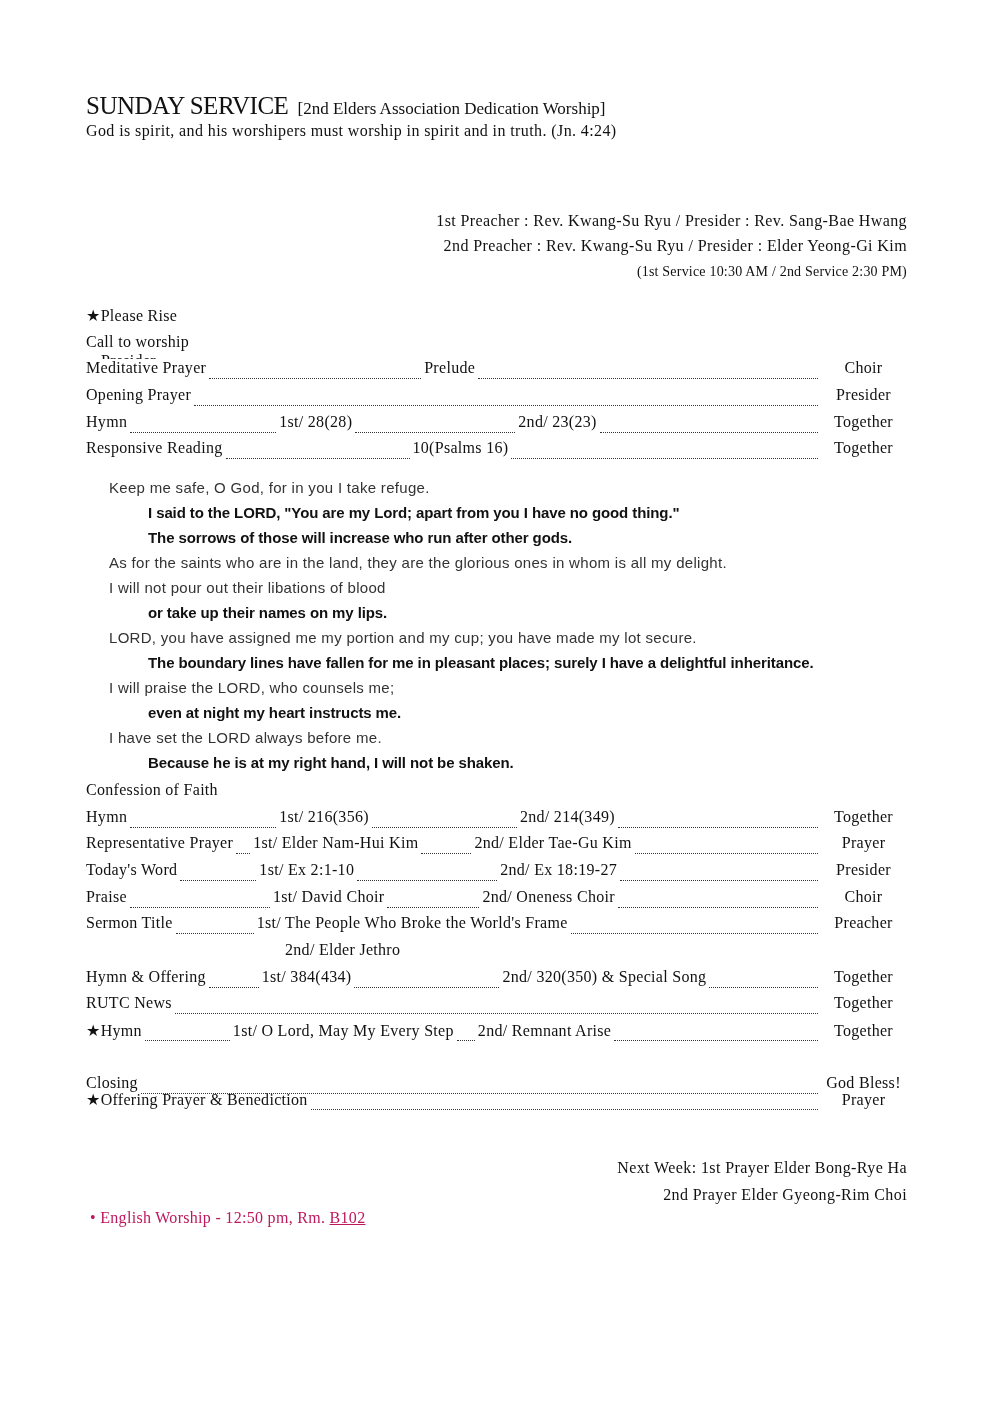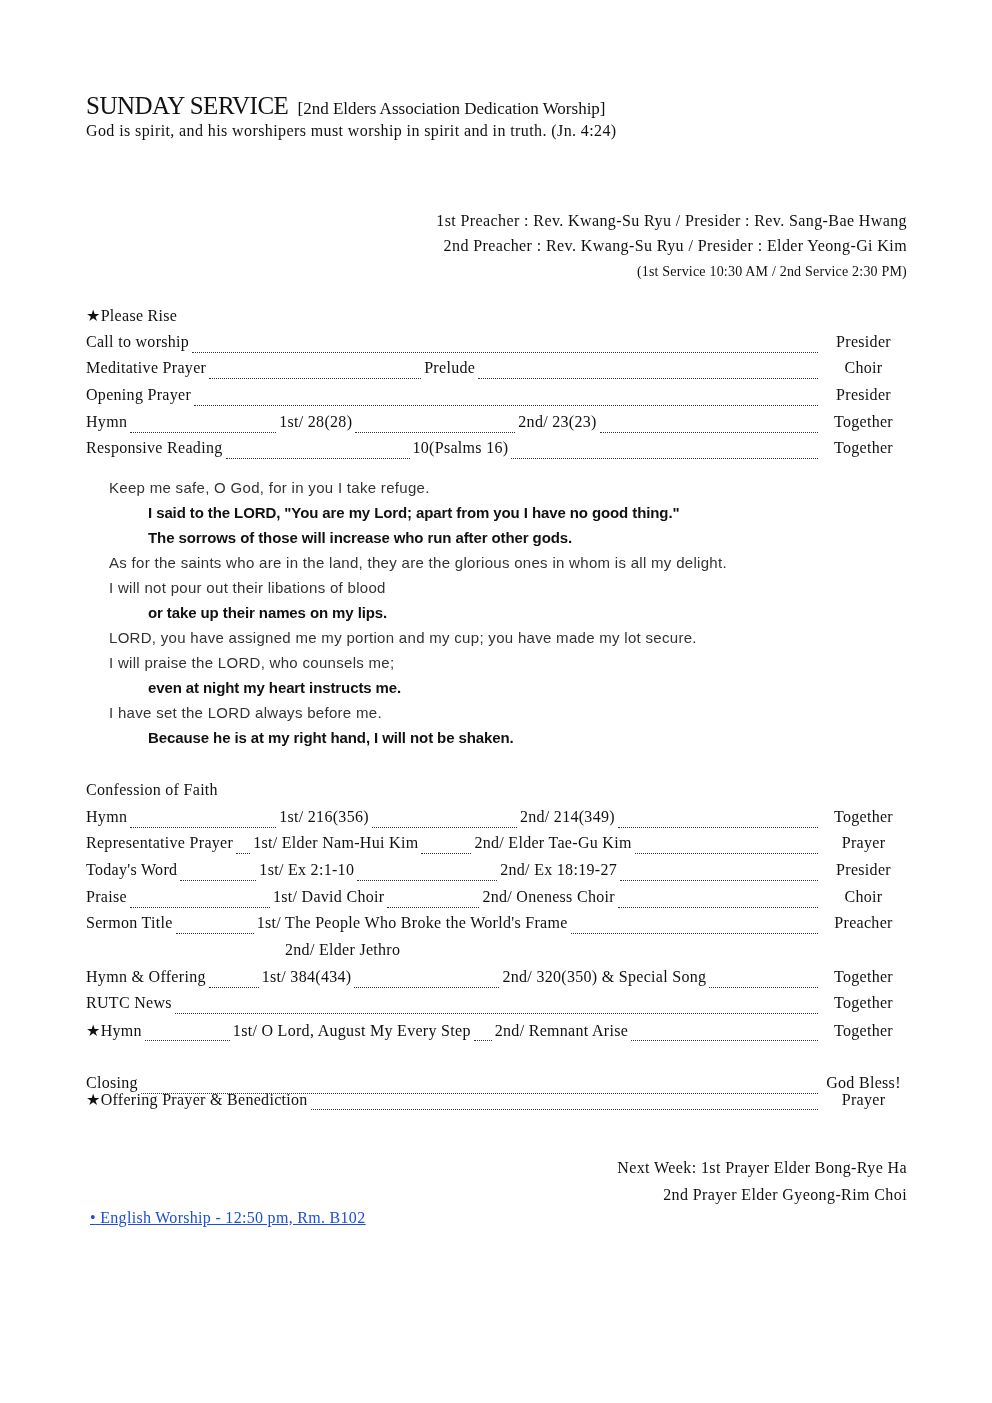--- a/index.html
+++ b/index.html
@@ -32,21 +32,21 @@
   .order-line .role { flex: 0 0 auto; min-width: 85px; text-align: center; }
 
   .reading { position: absolute; left: 109px; top: 475px; font-family: "Liberation Sans", sans-serif; }
   .reading .ln { height: 25px; line-height: 25px; white-space: nowrap; font-size: 15px; }
   .reading .leader { color: #333; font-weight: normal; letter-spacing: 0.3px; }
   .reading .people { color: #111; font-weight: bold; padding-left: 39px; letter-spacing: -0.1px; }
 
   .nextweek { position: absolute; right: 85px; top: 1154px; text-align: right; font-family: "Liberation Serif", serif; }
   .nextweek div { font-size: 16px; line-height: 27px; letter-spacing: 0.4px; white-space: nowrap; }
 
-  .english { position: absolute; left: 90px; top: 1209px; font-family: "Liberation Serif", serif; font-size: 16px; color: #1d4ed8; letter-spacing: 0.3px; white-space: nowrap; text-decoration: underline; }
+  .english { position: absolute; left: 90px; top: 1209px; font-family: "Liberation Serif", serif; font-size: 16px; color: #be185d; letter-spacing: 0.3px; white-space: nowrap; }
   .english .room { text-decoration: underline; }
 </style>
 </head>
 <body>
 
 <div class="page">
 
   <div class="title-row">
     <span class="title-main">SUNDAY SERVICE</span>
     <span class="title-sub">[2nd Elders Association Dedication Worship]</span>
@@ -56,21 +56,21 @@
   <div class="preachers">
     <div>1st Preacher : Rev. Kwang-Su Ryu / Presider : Rev. Sang-Bae Hwang</div>
     <div>2nd Preacher : Rev. Kwang-Su Ryu / Presider : Elder Yeong-Gi Kim</div>
     <div class="times">(1st Service 10:30 AM / 2nd Service 2:30 PM)</div>
   </div>
 
   <div class="order-line" style="top:306px;">
     <span class="seg">★Please Rise</span>
   </div>
 
-  <div class="order-line" style="top:333px;">
+  <div class="order-line" style="top:333px;flex-direction:column;">
     <span class="seg">Call to worship</span>
     <span class="dots"></span>
     <span class="seg role">Presider</span>
   </div>
   <div class="order-line" style="top:359px;">
     <span class="seg">Meditative Prayer</span>
     <span class="dots" style="flex:0 0 212px;"></span>
     <span class="seg">Prelude</span>
     <span class="dots"></span>
     <span class="seg role">Choir</span>
@@ -98,20 +98,21 @@
   </div>
 
   <div class="reading">
     <div class="ln leader">Keep me safe, O God, for in you I take refuge.</div>
     <div class="ln people">I said to the LORD, "You are my Lord; apart from you I have no good thing."</div>
     <div class="ln people">The sorrows of those will increase who run after other gods.</div>
     <div class="ln leader">As for the saints who are in the land, they are the glorious ones in whom is all my delight.</div>
     <div class="ln leader">I will not pour out their libations of blood</div>
     <div class="ln people">or take up their names on my lips.</div>
     <div class="ln leader">LORD, you have assigned me my portion and my cup; you have made my lot secure.</div>
+    <div class="ln people">The boundary lines have fallen for me in pleasant places; surely I have a delightful inheritance.</div>
     <div class="ln leader">I will praise the LORD, who counsels me;</div>
     <div class="ln people">even at night my heart instructs me.</div>
     <div class="ln leader">I have set the LORD always before me.</div>
     <div class="ln people">Because he is at my right hand, I will not be shaken.</div>
   </div>
 
   <div class="order-line" style="top:781px;flex-direction:column;">
     <span class="seg">Confession of Faith</span>
     <span class="dots" style="flex:0 0 150px;"></span>
     <span class="seg">(Apostle's Creed)</span>
@@ -174,21 +175,21 @@
     <span class="seg role">Together</span>
   </div>
   <div class="order-line" style="top:994px;">
     <span class="seg">RUTC News</span>
     <span class="dots"></span>
     <span class="seg role">Together</span>
   </div>
   <div class="order-line" style="top:1021px;">
     <span class="seg">★Hymn</span>
     <span class="dots" style="flex:0 0 85px;"></span>
-    <span class="seg">1st/ O Lord, August My Every Step</span>
+    <span class="seg">1st/ O Lord, May My Every Step</span>
     <span class="dots" style="flex:0 0 18px;"></span>
     <span class="seg">2nd/ Remnant Arise</span>
     <span class="dots"></span>
     <span class="seg role">Together</span>
   </div>
   <div class="order-line" style="top:1090px;">
     <span class="seg">★Offering Prayer &amp; Benediction</span>
     <span class="dots"></span>
     <span class="seg role">Prayer</span>
   </div>

